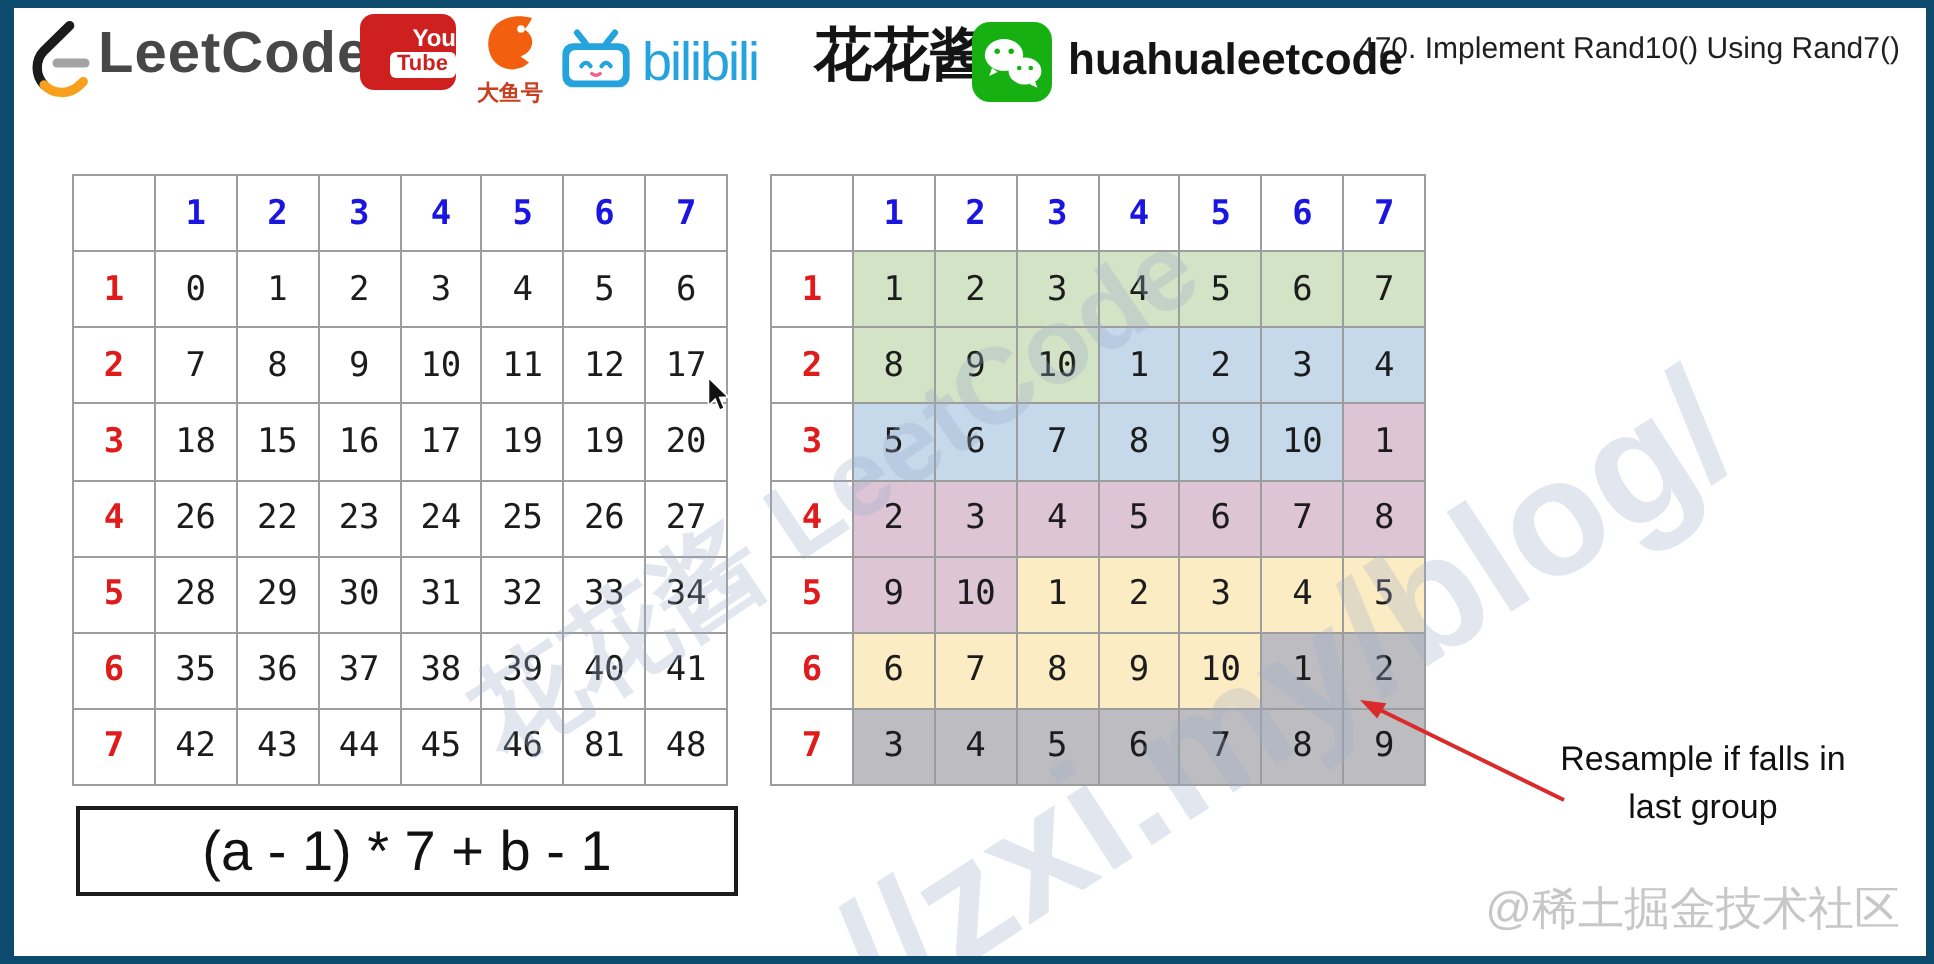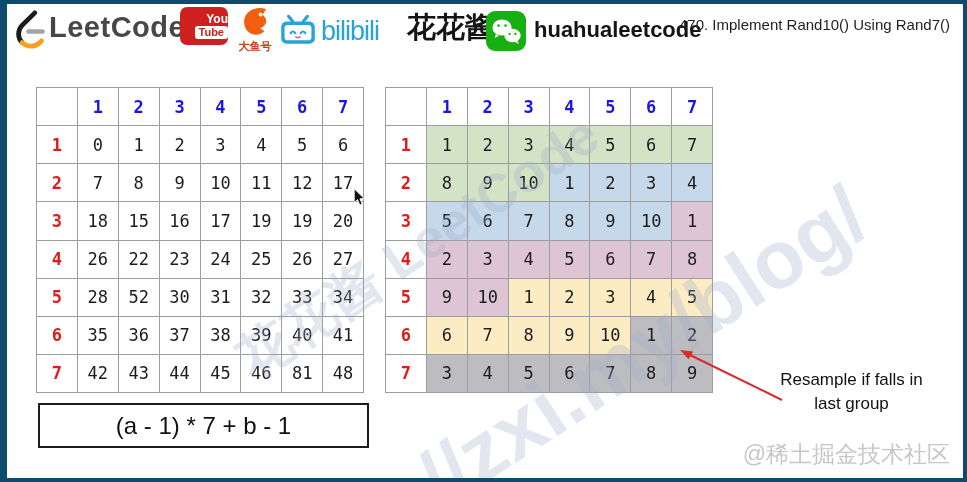--- a/index.html
+++ b/index.html
@@ -27,21 +27,21 @@
   .grid-table{position:absolute;display:grid;grid-template-columns:repeat(8,1fr);grid-template-rows:repeat(8,1fr);
               background:#fff;border-top:1px solid #9d9d9d;border-left:1px solid #9d9d9d;z-index:10;}
   #left-table{left:29px;top:83px;width:327px;height:305px;}
   #right-table{left:378px;top:83px;width:327px;height:305px;}
   .cell{border-right:1px solid #9d9d9d;border-bottom:1px solid #9d9d9d;display:flex;align-items:center;justify-content:center;
         font-family:"DejaVu Sans Mono",monospace;font-size:17px;color:#1c1c1c;}
   .colh{font-weight:bold;color:var(--col-header-blue);}
   .rowh{font-weight:bold;color:var(--row-header-red);}
 
   .formula{position:absolute;height:41px;border:2px solid #1c1c1c;background:#fff;display:flex;align-items:center;justify-content:center;
-           font-size:24px;color:#111;z-index:10;}
+           font-size:28px;color:#111;z-index:10;}
   #formula-left{left:31px;top:399px;width:327px;}
   #formula-right{left:378px;top:399px;width:326px;}
 
   
   .annotation{position:absolute;left:742px;top:364px;width:205px;text-align:center;font-size:17px;line-height:1.4;color:#111;z-index:40;}
   .arrow-svg{position:absolute;left:663px;top:338px;z-index:40;}
   .cursor-svg{position:absolute;left:346px;top:184px;z-index:60;}
 
   
   .wm{position:absolute;white-space:nowrap;pointer-events:none;transform-origin:0 0;font-weight:bold;
@@ -143,21 +143,21 @@
         <div class="cell rowh">4</div>
         <div class="cell val">26</div>
         <div class="cell val">22</div>
         <div class="cell val">23</div>
         <div class="cell val">24</div>
         <div class="cell val">25</div>
         <div class="cell val">26</div>
         <div class="cell val">27</div>
         <div class="cell rowh">5</div>
         <div class="cell val">28</div>
-        <div class="cell val">52</div>
+        <div class="cell val">29</div>
         <div class="cell val">30</div>
         <div class="cell val">31</div>
         <div class="cell val">32</div>
         <div class="cell val">33</div>
         <div class="cell val">34</div>
         <div class="cell rowh">6</div>
         <div class="cell val">35</div>
         <div class="cell val">36</div>
         <div class="cell val">37</div>
         <div class="cell val">38</div>

